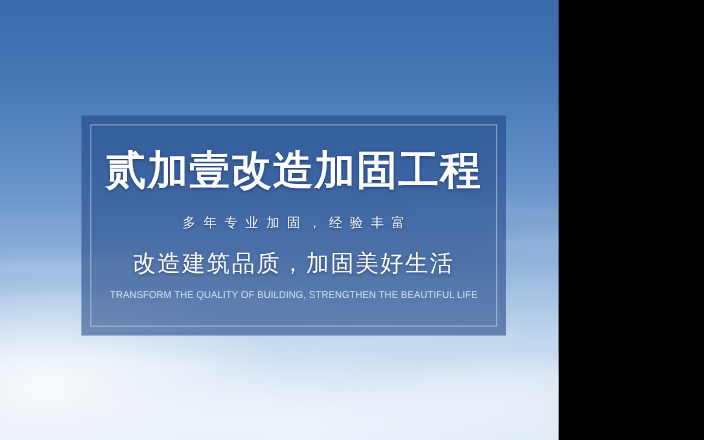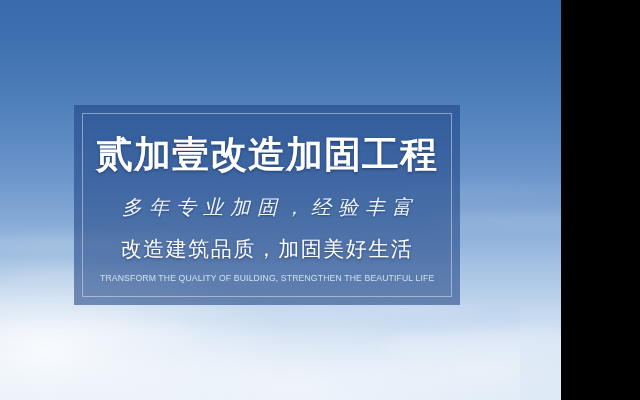--- a/index.html
+++ b/index.html
@@ -2,21 +2,21 @@
 <html><head>
 <meta charset="utf-8">
 <style>
   html, body {
     margin: 0;
     padding: 0;
     background: #000;
   }
   #banner {
     position: relative;
-    width: 561px;
+    width: 508px;
     height: 400px;
     overflow: hidden;
     font-family: "Liberation Sans", "DejaVu Sans", sans-serif;
     -webkit-font-smoothing: antialiased;
   }
 
   
   .sky {
     position: absolute;
     inset: 0;
@@ -112,28 +112,27 @@
     color: #ffffff;
     font-size: 37px;
     font-weight: bold;
     letter-spacing: 1px;
     line-height: 1.1;
     text-shadow: 0 1px 3px rgba(10,30,70,0.55);
     white-space: nowrap;
   }
   .title-sub {
     color: #f2f7fd;
-    font-size: 20px;
+    font-size: 12px;
     font-weight: normal;
     letter-spacing: 7px;
     margin-top: 18px;
     padding-left: 7px;
     text-shadow: 0 1px 2px rgba(10,30,70,0.5);
     white-space: nowrap;
-    font-style: italic;
   }
   .title-slogan {
     color: #ffffff;
     font-size: 21px;
     font-weight: normal;
     letter-spacing: 1.5px;
     margin-top: 14px;
     text-shadow: 0 1px 3px rgba(10,30,70,0.5);
     white-space: nowrap;
   }

